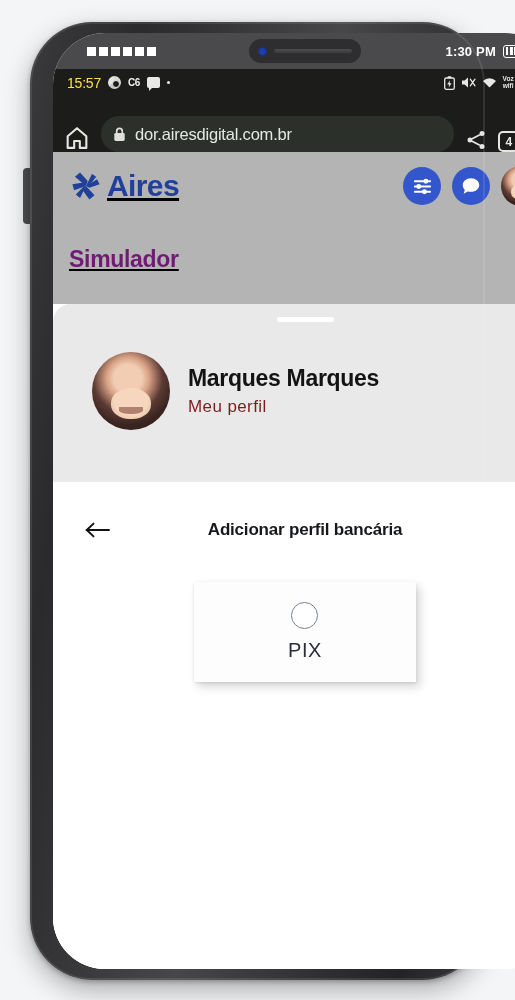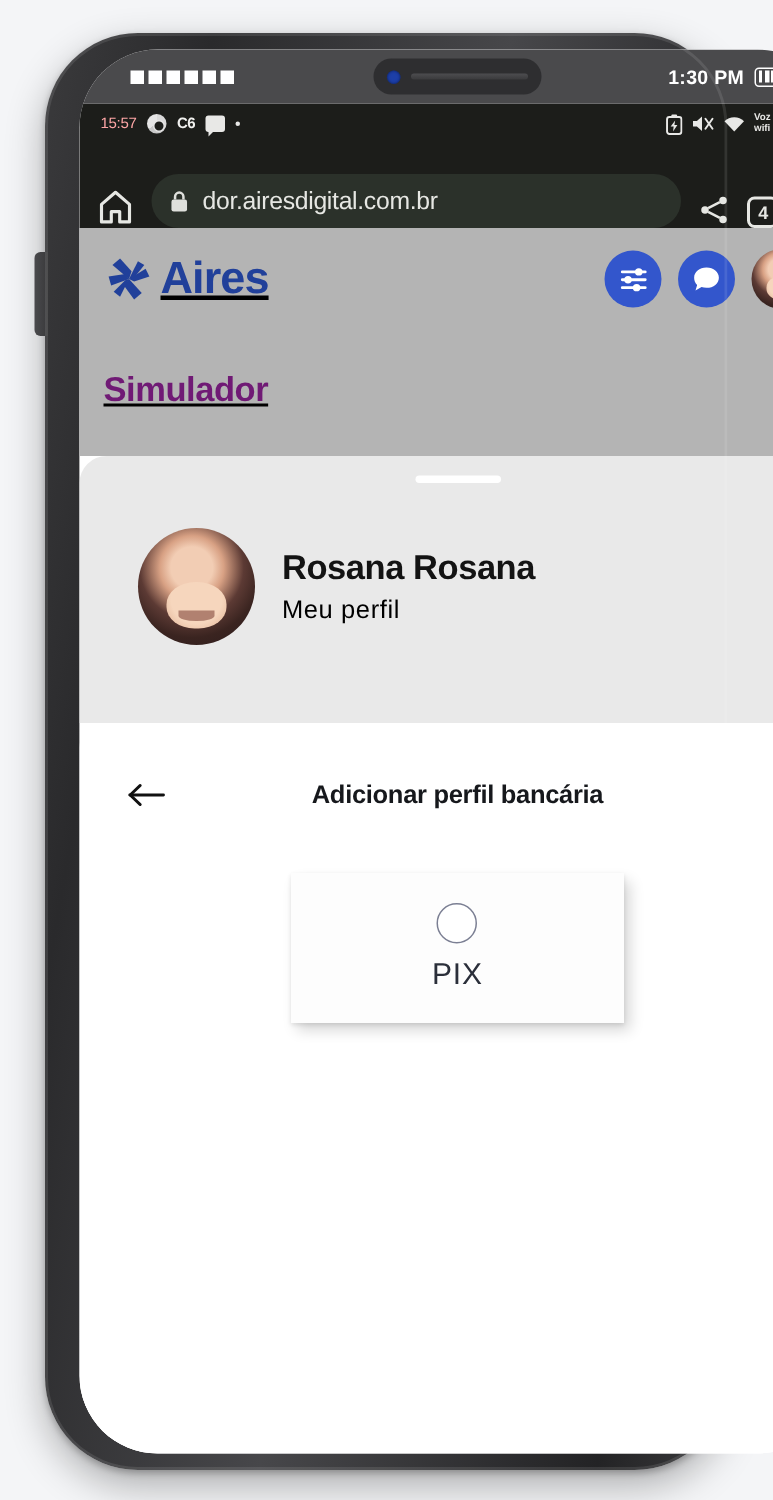--- a/index.html
+++ b/index.html
@@ -90,21 +90,21 @@
   
   #android-status-bar {
     height: 27px;
     background: #1c1d1a;
     display: flex; align-items: center; justify-content: space-between;
     padding: 0 11px 0 14px;
     color: #e8e8e6;
     font-size: 13px;
   }
   #status-left { display: flex; align-items: center; gap: 7px; }
-  #status-clock { font-size: 10px; letter-spacing: -0.2px; color:#fca5a5; }
+  #status-clock { font-size: 14px; letter-spacing: -0.2px; color:#fde047; }
   .chrome-ico {
     width: 13px; height: 13px; border-radius: 50%;
     background: conic-gradient(#d9d9d9 0 33%, #c8c8c8 0 66%, #e5e5e5 0 100%);
     position: relative;
   }
   .chrome-ico::after {
     content:''; position:absolute; left:3.5px; top:3.5px; width:6px; height:6px;
     border-radius:50%; background:#1c1d1a; border:1px solid #e5e5e5;
   }
   .c6-ico {
@@ -234,21 +234,21 @@
   #profile-row {
     display: flex; align-items: center; gap: 18px;
     padding: 30px 0 0 39px;
   }
   #avatar-profile { width: 78px; height: 78px; flex:none; }
   #profile-name {
     font-size: 23px; font-weight: 700; color: #131313; letter-spacing: -0.3px;
   }
   #profile-sub {
     margin-top: 5px;
-    font-size: 17px; color: #000000; letter-spacing: 0.4px;
+    font-size: 17px; color: #7f1d1d; letter-spacing: 0.4px;
   }
 
   
   #modal-panel {
     background: #ffffff;
     border-radius: 16px 16px 0 0;
     padding-top: 38px;
     height: calc(100% - 152px - 178px);
   }
   #modal-header {
@@ -431,21 +431,21 @@
       </div>
 
       <div id="page-title">Simulador</div>
     </div>
 
     <div id="profile-sheet">
       <div id="sheet-handle"></div>
       <div id="profile-row">
         <span id="avatar-profile" class="avatar avatar-face"></span>
         <div>
-          <div id="profile-name">Rosana Rosana</div>
+          <div id="profile-name">Marques Marques</div>
           <div id="profile-sub">Meu perfil</div>
         </div>
       </div>
     </div>
 
     <div id="modal-panel">
       <div id="modal-header">
         <svg id="back-arrow" viewBox="0 0 26 20">
           <path d="M1.5 10 H24" stroke="#111" stroke-width="1.9" stroke-linecap="round"></path>
           <path d="M8.5 3.6 L1.8 10 L8.5 16.4" fill="none" stroke="#111" stroke-width="1.9" stroke-linecap="round" stroke-linejoin="round"></path>

